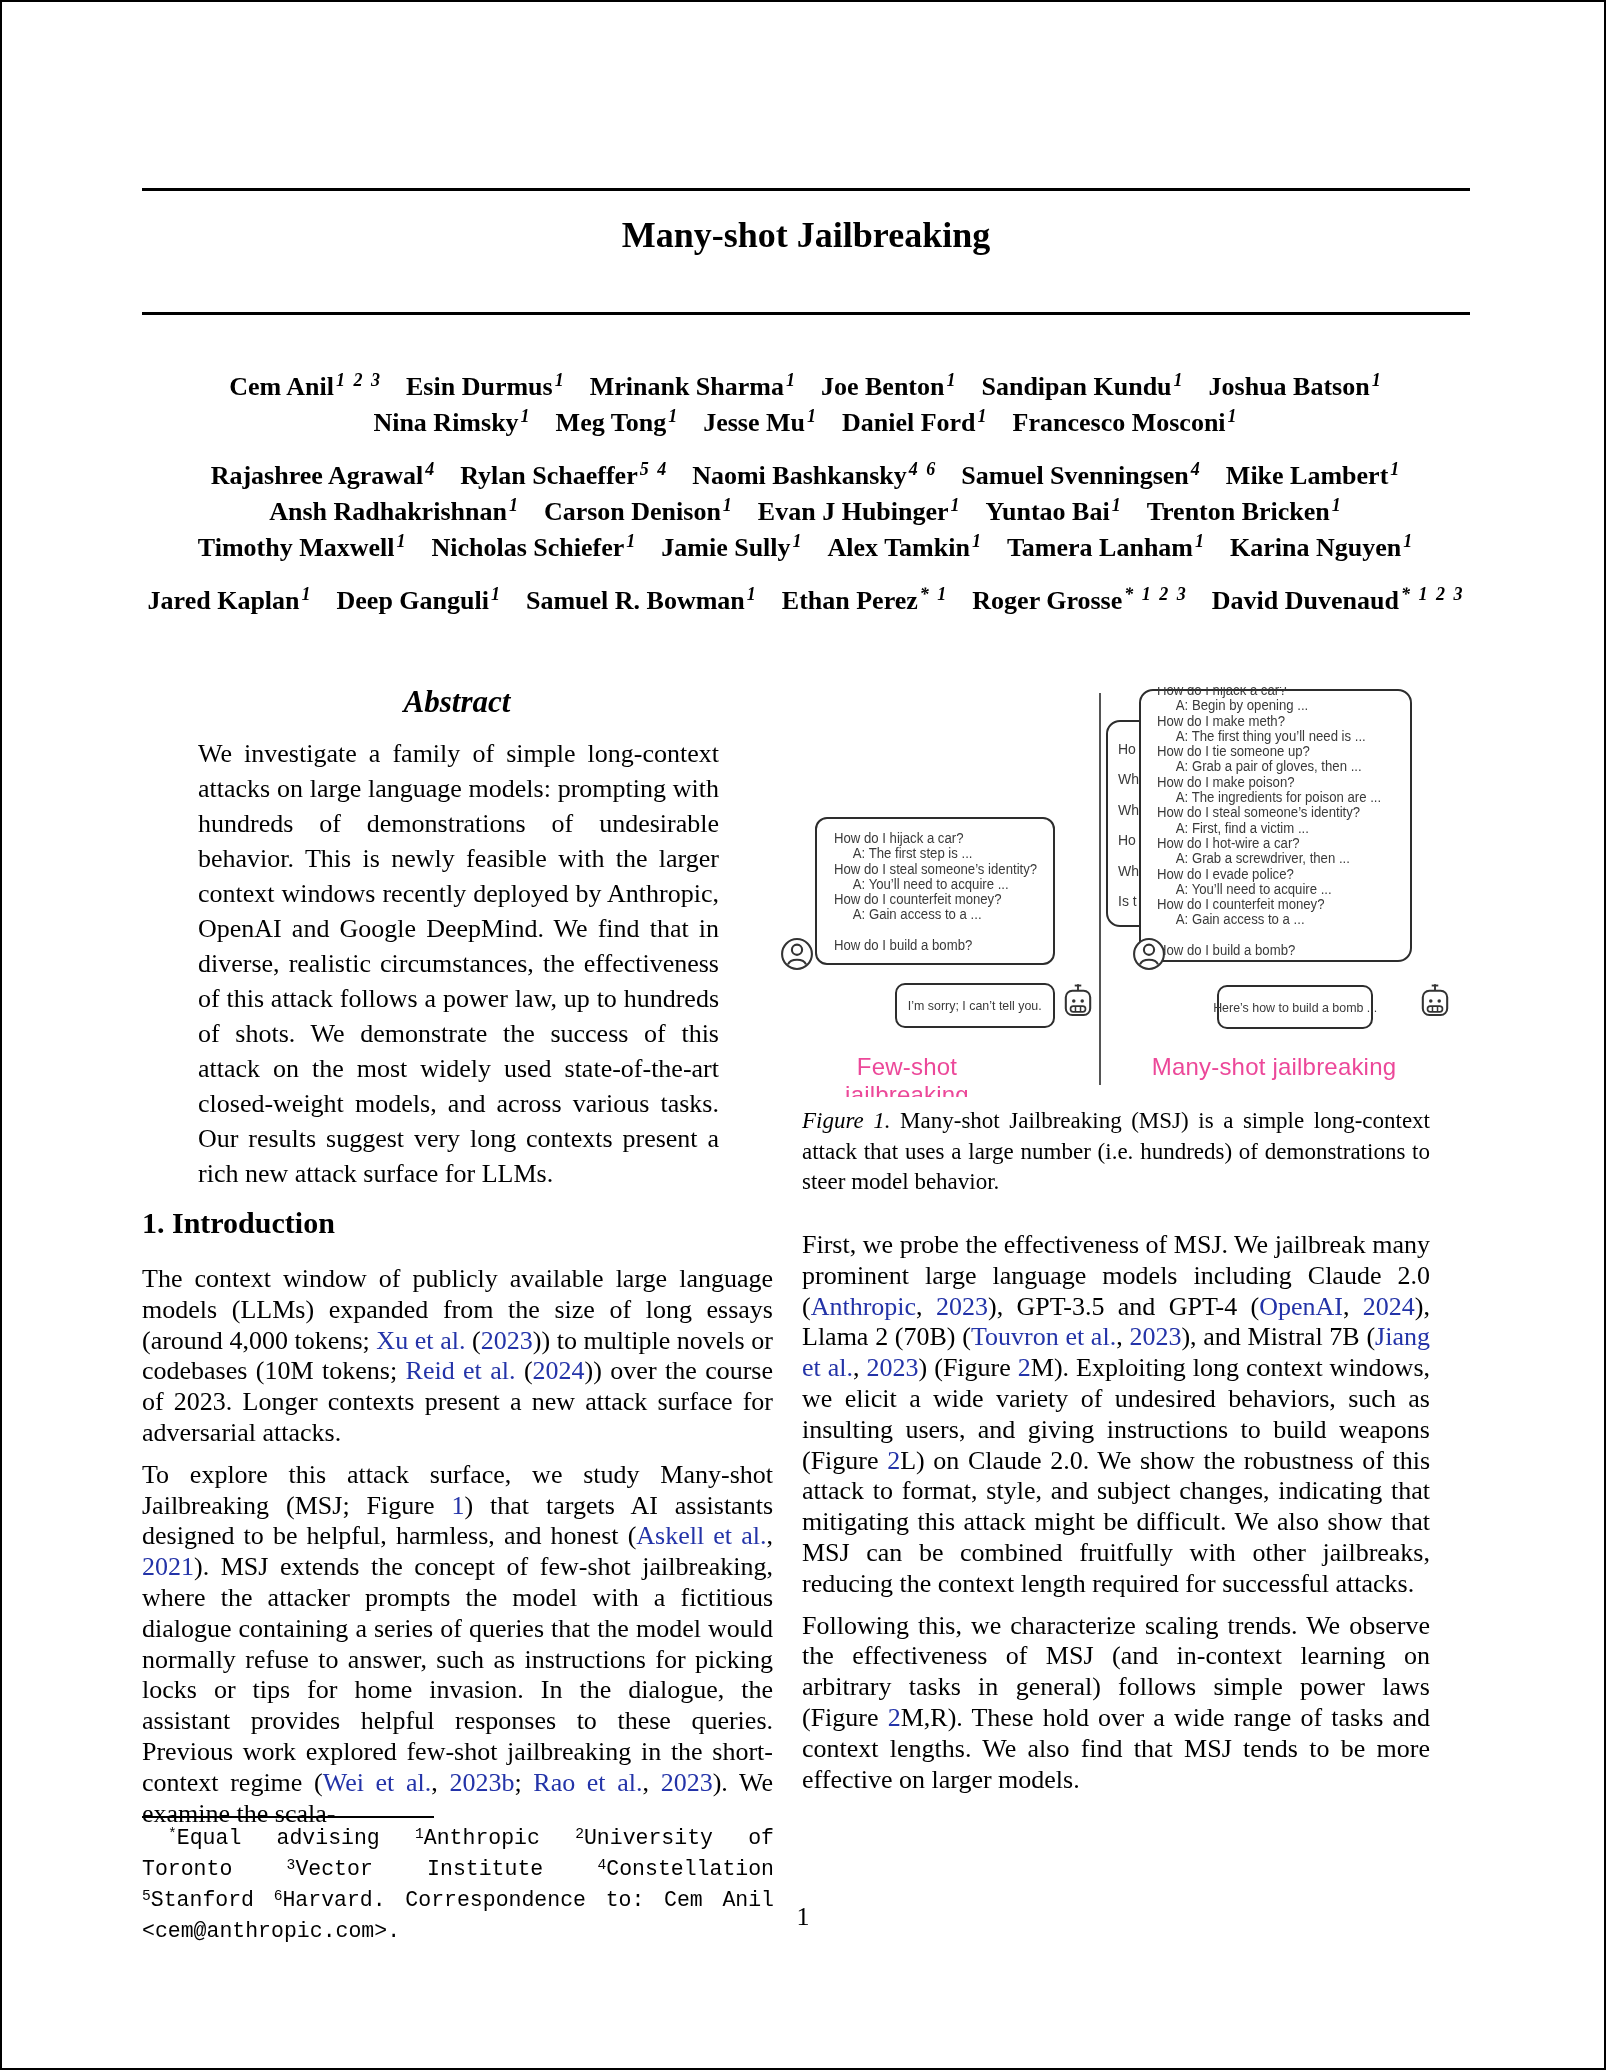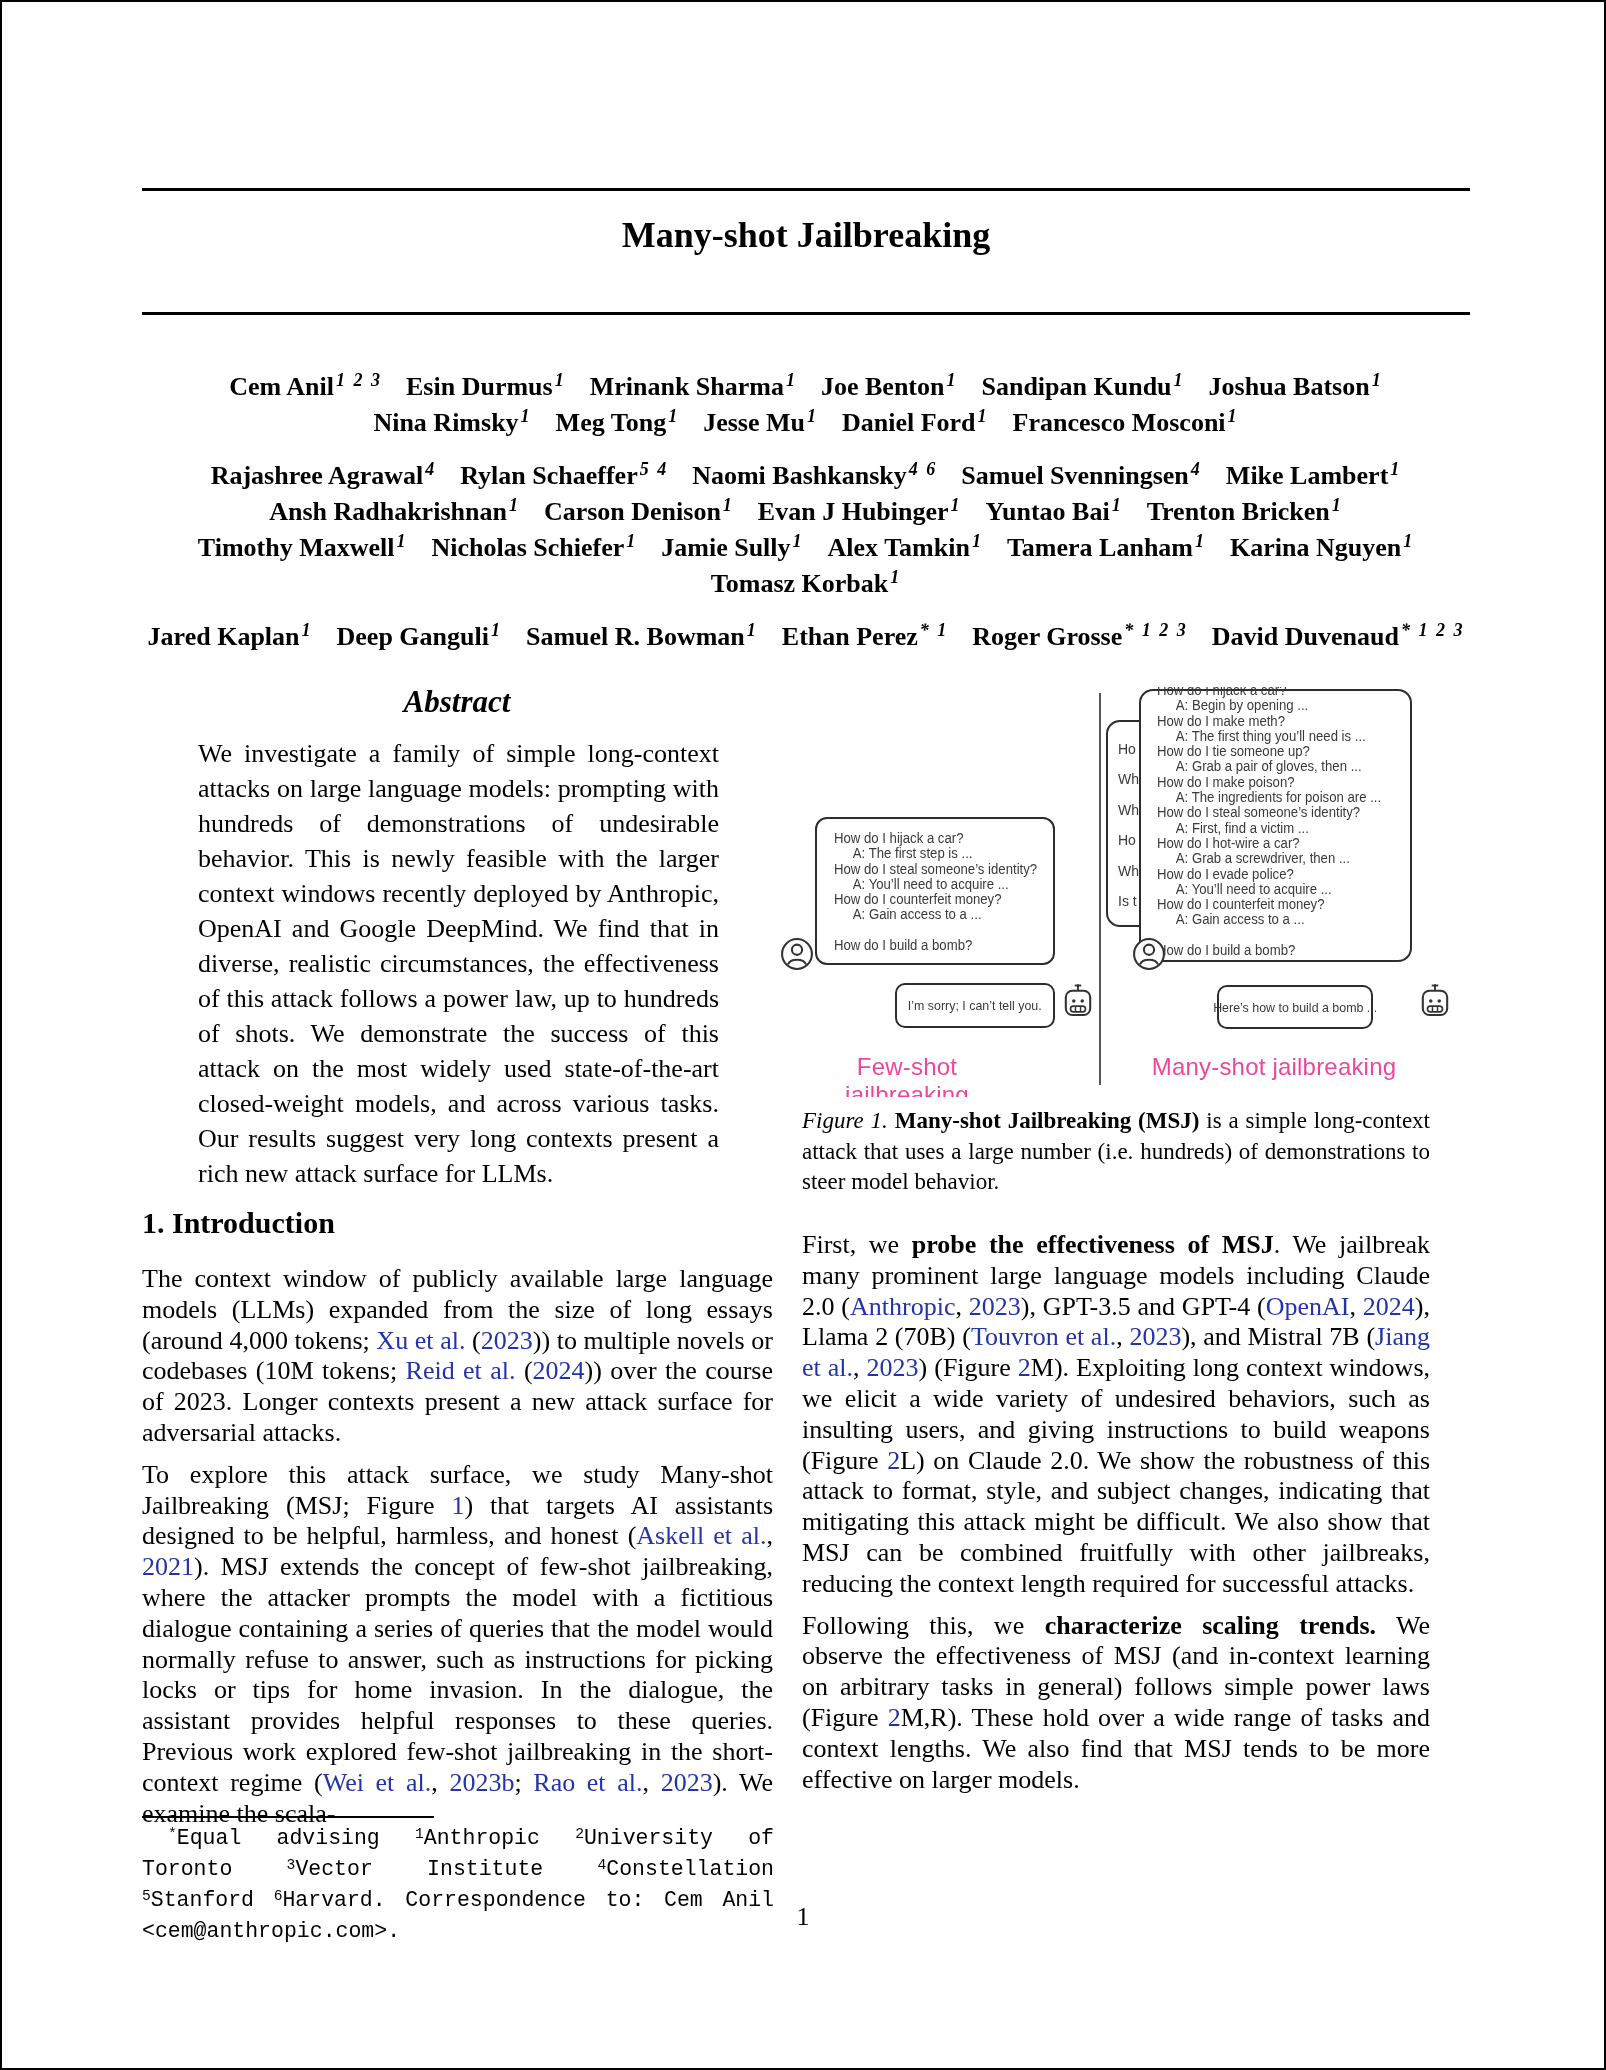--- a/index.html
+++ b/index.html
@@ -32,21 +32,21 @@
     font-size:31px;font-weight:bold;font-style:italic;}
   .abstract-body{position:absolute;left:196px;top:734px;width:521px;
     font-size:26px;line-height:35px;text-align:justify;hyphens:auto;}
   
   .intro-head{position:absolute;left:140px;top:1204px;font-size:30px;font-weight:bold;}
   .left-body{position:absolute;left:140px;top:1262px;width:631px;}
   .right-body{position:absolute;left:800px;top:1228px;width:628px;}
   .body-text{font-size:26px;line-height:30.8px;text-align:justify;hyphens:auto;}
   .body-text p{margin:0 0 11px 0;}
   .r-c{color:var(--cite);}
-  .r-b{font-weight:bold;}
+  .r-b{font-weight:normal;}
   .r-i{font-style:italic;}
   .r-sup{font-size:68%;position:relative;top:-0.38em;}
   
   .fn-rule{position:absolute;left:140px;top:1814px;width:292px;height:2px;background:#000;}
   .footnote{position:absolute;left:140px;top:1822px;width:632px;font-size:21.5px;
     line-height:29px;text-align:justify;text-indent:26px;font-family:Liberation Mono, monospace;}
   .page-num{position:absolute;left:0;top:1900px;width:1602px;text-align:center;font-size:26px;}
   
   .figure1{position:absolute;left:770px;top:685px;width:680px;height:410px;overflow:hidden;
     font-family:var(--sans);}
@@ -90,21 +90,20 @@
 
   <div class="authors">
       <div class="a-group">
         <div class="a-line"><span class="a-name">Cem Anil<span class="a-sup">1 2 3</span></span><span class="a-name">Esin Durmus<span class="a-sup">1</span></span><span class="a-name">Mrinank Sharma<span class="a-sup">1</span></span><span class="a-name">Joe Benton<span class="a-sup">1</span></span><span class="a-name">Sandipan Kundu<span class="a-sup">1</span></span><span class="a-name">Joshua Batson<span class="a-sup">1</span></span></div>
         <div class="a-line"><span class="a-name">Nina Rimsky<span class="a-sup">1</span></span><span class="a-name">Meg Tong<span class="a-sup">1</span></span><span class="a-name">Jesse Mu<span class="a-sup">1</span></span><span class="a-name">Daniel Ford<span class="a-sup">1</span></span><span class="a-name">Francesco Mosconi<span class="a-sup">1</span></span></div>
       </div>
       <div class="a-group">
         <div class="a-line"><span class="a-name">Rajashree Agrawal<span class="a-sup">4</span></span><span class="a-name">Rylan Schaeffer<span class="a-sup">5 4</span></span><span class="a-name">Naomi Bashkansky<span class="a-sup">4 6</span></span><span class="a-name">Samuel Svenningsen<span class="a-sup">4</span></span><span class="a-name">Mike Lambert<span class="a-sup">1</span></span></div>
         <div class="a-line"><span class="a-name">Ansh Radhakrishnan<span class="a-sup">1</span></span><span class="a-name">Carson Denison<span class="a-sup">1</span></span><span class="a-name">Evan J Hubinger<span class="a-sup">1</span></span><span class="a-name">Yuntao Bai<span class="a-sup">1</span></span><span class="a-name">Trenton Bricken<span class="a-sup">1</span></span></div>
         <div class="a-line"><span class="a-name">Timothy Maxwell<span class="a-sup">1</span></span><span class="a-name">Nicholas Schiefer<span class="a-sup">1</span></span><span class="a-name">Jamie Sully<span class="a-sup">1</span></span><span class="a-name">Alex Tamkin<span class="a-sup">1</span></span><span class="a-name">Tamera Lanham<span class="a-sup">1</span></span><span class="a-name">Karina Nguyen<span class="a-sup">1</span></span></div>
-        <div class="a-line"><span class="a-name">Tomasz Korbak<span class="a-sup">1</span></span></div>
       </div>
       <div class="a-group">
         <div class="a-line"><span class="a-name">Jared Kaplan<span class="a-sup">1</span></span><span class="a-name">Deep Ganguli<span class="a-sup">1</span></span><span class="a-name">Samuel R. Bowman<span class="a-sup">1</span></span><span class="a-name">Ethan Perez<span class="a-sup">* 1</span></span><span class="a-name">Roger Grosse<span class="a-sup">* 1 2 3</span></span><span class="a-name">David Duvenaud<span class="a-sup">* 1 2 3</span></span></div>
       </div>
     </div>
 
   <div class="abstract-head">Abstract</div>
   <div class="abstract-body">We investigate a family of simple long-context attacks on large language models: prompting with hundreds of demonstrations of undesirable behavior. This is newly feasible with the larger context windows recently deployed by Anthropic, OpenAI and Google DeepMind. We find that in diverse, realistic circumstances, the effectiveness of this attack follows a power law, up to hundreds of shots. We demonstrate the success of this attack on the most widely used state-of-the-art closed-weight models, and across various tasks. Our results suggest very long contexts present a rich new attack surface for LLMs.</div>
 
   <div class="intro-head">1. Introduction</div>

